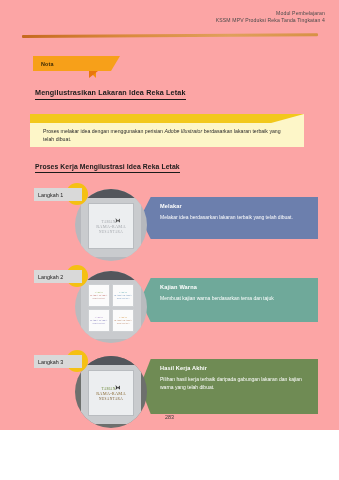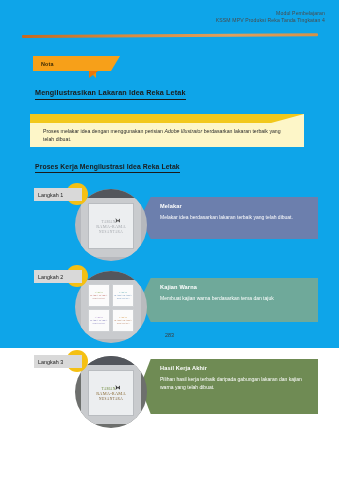--- a/index.html
+++ b/index.html
@@ -4,22 +4,22 @@
 <style>
   * { box-sizing: border-box; margin: 0; padding: 0; }
   html, body {
     width: 339px; height: 480px;
     background: #ffffff;
     font-family: "Liberation Sans", sans-serif;
     overflow: hidden;
   }
   .page {
     position: relative;
-    width: 339px; height: 348px;
-    background: #0ea5e9;
+    width: 339px; height: 430px;
+    background: #fca5a5;
   }
 
   
   .hdr {
     position: absolute; right: 14px; top: 10px;
     text-align: right;
     line-height: 1.35;
   }
   .hdr-l1, .hdr-l2 {
     font-size: 5.1px; color: #4a4a4a; letter-spacing: .12px; white-space: nowrap;

